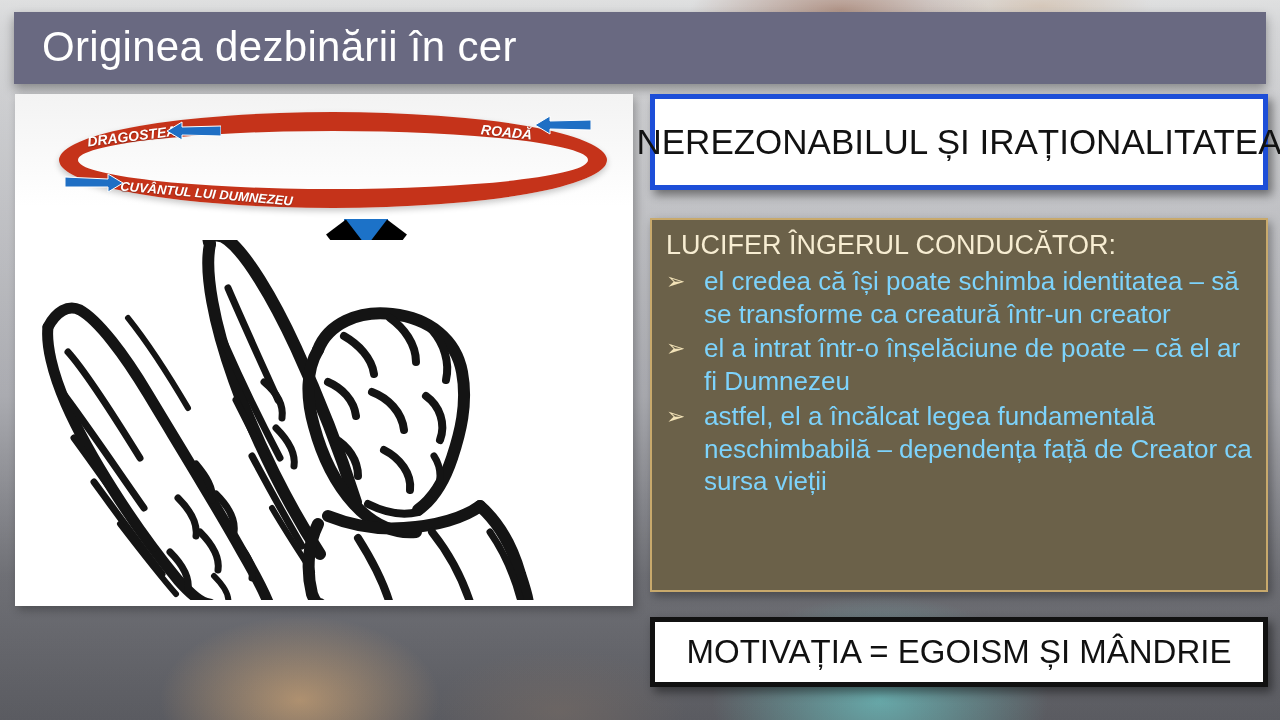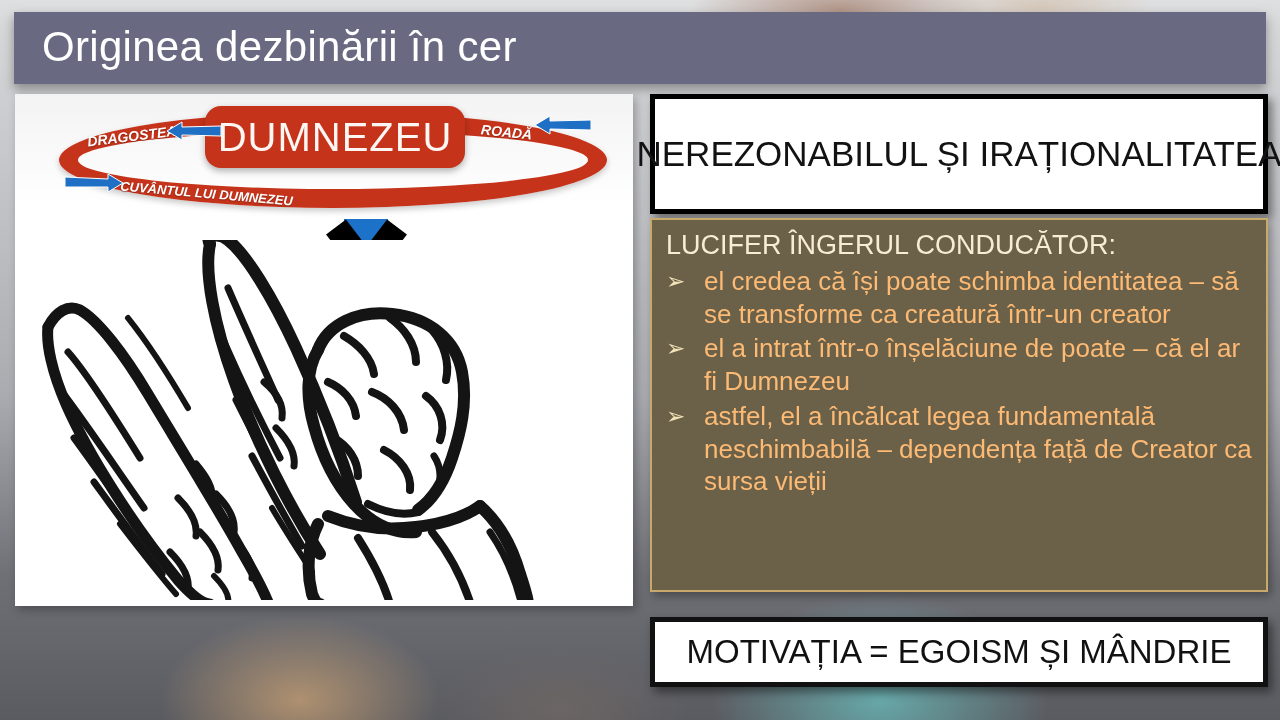--- a/index.html
+++ b/index.html
@@ -151,22 +151,22 @@
     font-size: 33px;
     font-weight: 400;
     letter-spacing: 0.2px;
     font-family: "Liberation Sans", sans-serif;
   }
 
   
   #headline-box {
     position: absolute;
     left: 636px; top: 104px - 22px;
-    width: 618px; height: 120px;
-    border: 5px solid #000000;
+    width: 618px; height: 96px;
+    border: 5px solid #1d4ed8;
     background: #ffffff;
     box-sizing: border-box;
     display: flex; flex-direction: row;
     align-items: center; justify-content: center;
     box-shadow: 4px 5px 9px rgba(0,0,0,0.45);
     padding: 4px 10px;
   }
   .headline-line {
     color: #121212;
     font-size: 35px;
@@ -203,21 +203,21 @@
   }
   .bullet-glyph {
     color: #f3e3b8;
     font-size: 23px;
     line-height: 1.26;
     width: 38px;
     flex: 0 0 38px;
     padding-top: 2px;
   }
   .bullet-text {
-    color: #fdba74;
+    color: #7dd3fc;
     font-size: 26px;
     font-weight: 400;
     line-height: 1.26;
     flex: 1;
     font-family: "Liberation Sans", sans-serif;
   }
 
   
   #caption-right {
     position: absolute;
@@ -245,23 +245,20 @@
 
   <div id="title-bar">
     <div id="title-text">Originea dezbinării în cer</div>
   </div>
 
   <div id="left-panel">
 
     <div id="ring-area">
       <div id="ring"></div>
 
-      <div id="god-box">
-        <span id="god-label">DUMNEZEU</span>
-      </div>
 
       <span class="ring-label" id="label-dragostea">DRAGOSTEA</span>
       <span class="ring-label" id="label-roada">ROADĂ</span>
       <span class="ring-label" id="label-cuvantul">CUVÂNTUL LUI DUMNEZEU</span>
 
       <svg class="arrow-svg" id="arrow-dragostea" width="54" height="22" viewBox="0 0 54 22">
         <polygon points="0,11 15,2 15,7 54,6 54,16 15,15 15,20" fill="#1f6fc4" stroke="#ffffff" stroke-width="1"></polygon>
       </svg>
 
       <svg class="arrow-svg" id="arrow-roada" width="56" height="22" viewBox="0 0 56 22">

